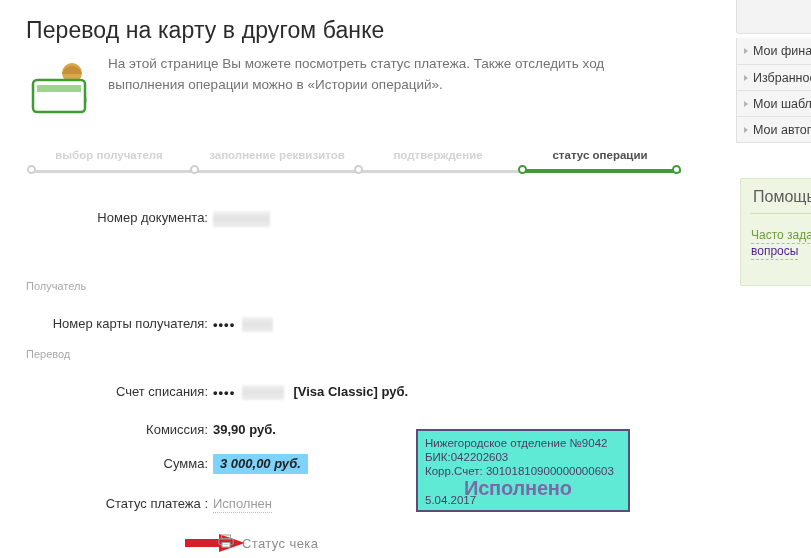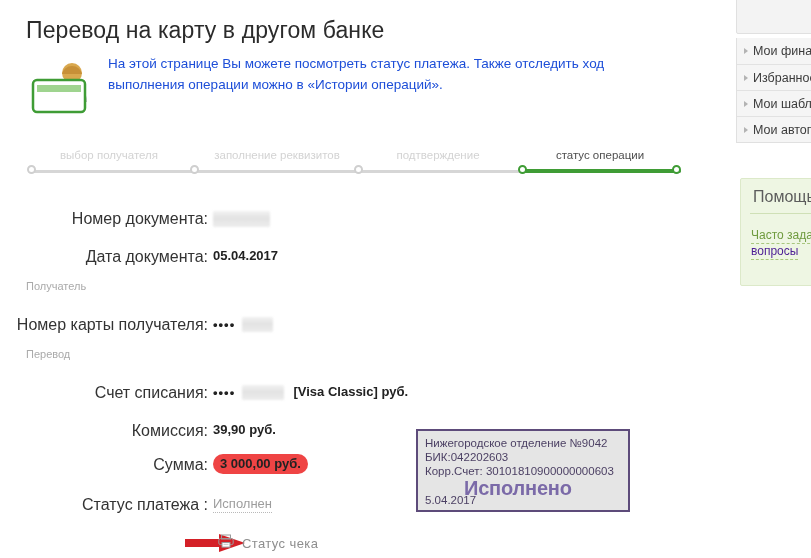--- a/index.html
+++ b/index.html
@@ -40,28 +40,28 @@
     position: absolute;
     left: 24px; top: 58px;
     width: 86px; height: 56px;
   }
   #intro-text {
     position: absolute;
     left: 108px; top: 53px;
     width: 540px;
     font-size: 13.5px;
     line-height: 21px;
-    color: #1d4ed8;
+    color: #737373;
   }
 
   
   #steps {
     position: absolute;
     left: 0; top: 140px;
-    width: 730px; height: 42px;
+    width: 730px; height: 42px; font-weight: bold;
   }
   .step-track {
     position: absolute;
     top: 30px; left: 31px;
     width: 650px; height: 3px;
     background: #d6d6d6;
     border-radius: 2px;
   }
   .step-track-done {
     position: absolute;
@@ -95,21 +95,21 @@
     position: absolute;
     left: 0;
     width: 700px;
     height: 20px;
   }
   .row .label {
     position: absolute;
     right: 492px;
     top: 0;
     text-align: right;
-    font-size: 16px;
+    font-size: 13px;
     color: #333333;
     white-space: nowrap;
   }
   .row .value {
     position: absolute;
     left: 213px;
     top: 0;
     font-size: 13px;
     color: #222222;
     font-weight: bold;
@@ -132,39 +132,40 @@
     border-radius: 1px;
   }
   .dots {
     letter-spacing: 1px;
     font-size: 13px;
     color: #222;
     vertical-align: middle;
   }
 
   .highlight {
-    background: #ef4444;
+    background: #7dd3fc;
     padding: 2px 7px 3px 7px;
-    border-radius: 10px;
+    border-radius: 1px;
+    font-style: italic;
   }
 
   .status-value {
     font-weight: normal;
     color: #9d9d9d;
     border-bottom: 1px dotted #b9b9b9;
     padding-bottom: 1px;
   }
 
   
   #stamp {
     position: absolute;
     left: 416px; top: 429px;
     width: 214px; height: 83px;
     border: 2px solid #5d4b7a;
-    background: #e5e5e5;
+    background: #5eead4;
     box-sizing: border-box;
     padding: 5px 0 0 7px;
     font-size: 11.5px;
     line-height: 14px;
     color: #4b3f63;
     overflow: hidden;
   }
   #stamp .big {
     font-size: 20px;
     font-weight: bold;
@@ -327,24 +328,20 @@
     <div class="step-label active" style="left:600px;text-align:center;">статус операции</div>
   </div>
 
   <div class="row" style="top:210px;">
     <span class="label">Номер документа:</span>
     <span class="value">
       <span class="redacted" style="width:57px;height:16px;"></span>
     </span>
   </div>
 
-  <div class="row" style="top:248px;">
-    <span class="label">Дата документа:</span>
-    <span class="value">05.04.2017</span>
-  </div>
 
   <div class="section-head" style="top:280px;">Получатель</div>
 
   <div class="row" style="top:316px;">
     <span class="label">Номер карты получателя:</span>
     <span class="value">
       <span class="dots">••••</span>
       <span class="redacted" style="width:31px;height:15px;margin-left:3px;"></span>
     </span>
   </div>

